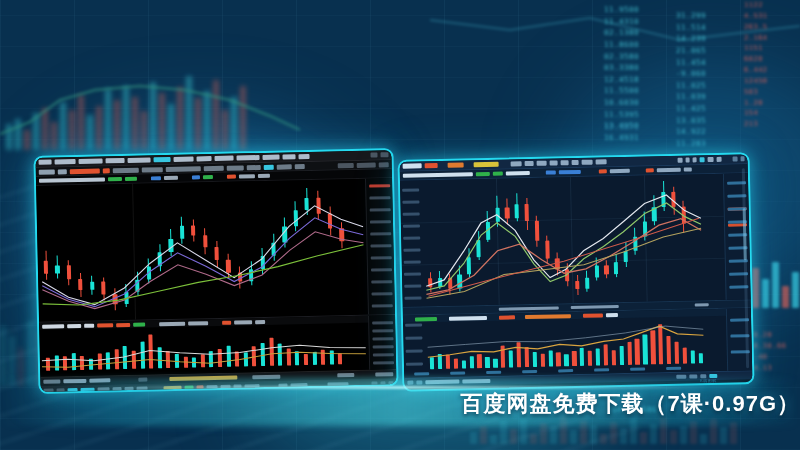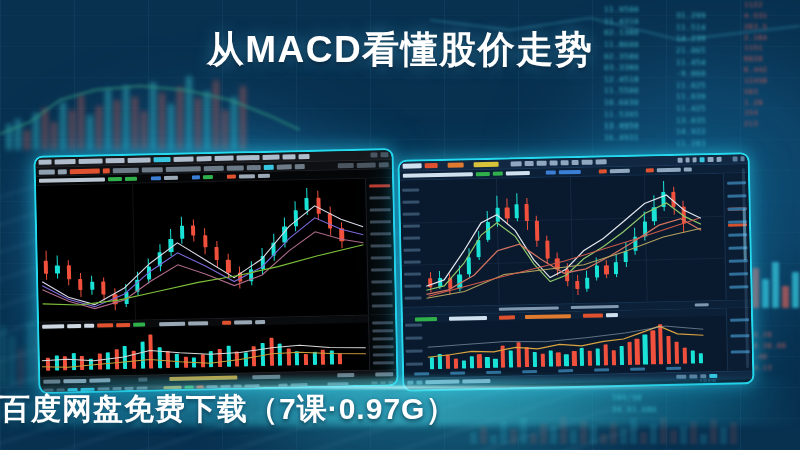--- a/index.html
+++ b/index.html
@@ -39,22 +39,22 @@
               text-shadow:0 0 22px rgba(80,190,230,.55),0 2px 5px rgba(0,10,25,.75);}
   .title-sub{font-size:37px;font-weight:bold;color:#ffffff;letter-spacing:1.5px;margin-top:7px;
              text-shadow:0 0 16px rgba(80,190,230,.5),0 2px 4px rgba(0,10,25,.7);}
 
   
   .footband{position:absolute;left:0;right:0;top:378px;height:48px;z-index:28;
     background:linear-gradient(90deg,rgba(20,140,170,0) 0%,rgba(29,168,198,.30) 14%,rgba(80,225,235,.50) 50%,rgba(29,168,198,.30) 86%,rgba(20,140,170,0) 100%);
     filter:blur(3px);}
   .footband2{position:absolute;left:90px;right:90px;top:386px;height:3px;z-index:28;
     background:linear-gradient(90deg,rgba(150,245,255,0),rgba(190,250,255,.85),rgba(150,245,255,0));filter:blur(1px);}
-  .foottext{position:absolute;left:0;right:0;top:389px;text-align:left;z-index:31;
-    font-size:30px;font-weight:bold;color:#ffffff;letter-spacing:1px;
+  .foottext{position:absolute;left:0;right:0;top:389px;text-align:right;z-index:31;
+    font-size:22px;font-weight:bold;color:#ffffff;letter-spacing:1px;
     text-shadow:0 0 12px rgba(40,150,190,.85),0 2px 4px rgba(0,15,30,.8);}
 
   
   .panel{position:absolute;border:2px solid #25d9ef;border-radius:9px;overflow:hidden;z-index:20;
          box-shadow:0 0 16px rgba(40,215,240,.55),0 0 42px rgba(30,160,210,.35),inset 0 0 10px rgba(0,0,0,.55);}
   #panelLeft{left:36px;top:152px;width:356px;height:234px;background:#050608;
              transform:rotate(-1.25deg);}
   #panelRight{left:400px;top:156px;width:348px;height:228px;background:#0a1a2e;
               transform:rotate(-1.25deg);}
 
@@ -290,21 +290,20 @@
 250.38.66
 14.40
 124.13</div>
         <div class="blurnum num-cy" style="left: 612px; top: 392px; font-size: 7.5px;">589/98
 34.01.686</div>
         <div class="blurnum num-dim" style="left: 604px; top: 122px; font-size: 7.5px;">12.3071</div>
       </div>
   </div>
 
   <div class="headline">
-    <div class="title-sub">从MACD看懂股价走势</div>
   </div>
 
   <div class="panel" id="panelLeft">
     <div class="tb lp-top" id="lpTop">
         <span class="chip" style="width: 14px; height: 5px; background: rgb(174, 188, 203);"></span>
         <span class="chip" style="width: 22px; height: 5px; background: rgb(174, 188, 203);"></span>
         <span class="chip" style="width: 26px; height: 5px; background: rgb(174, 188, 203);"></span>
         <span class="chip" style="width: 20px; height: 5px; background: rgb(174, 188, 203);"></span>
         <span class="chip" style="width: 24px; height: 5px; background: rgb(174, 188, 203);"></span>
         <span class="chip" style="width: 18px; height: 5px; background: rgb(55, 198, 224);"></span>

